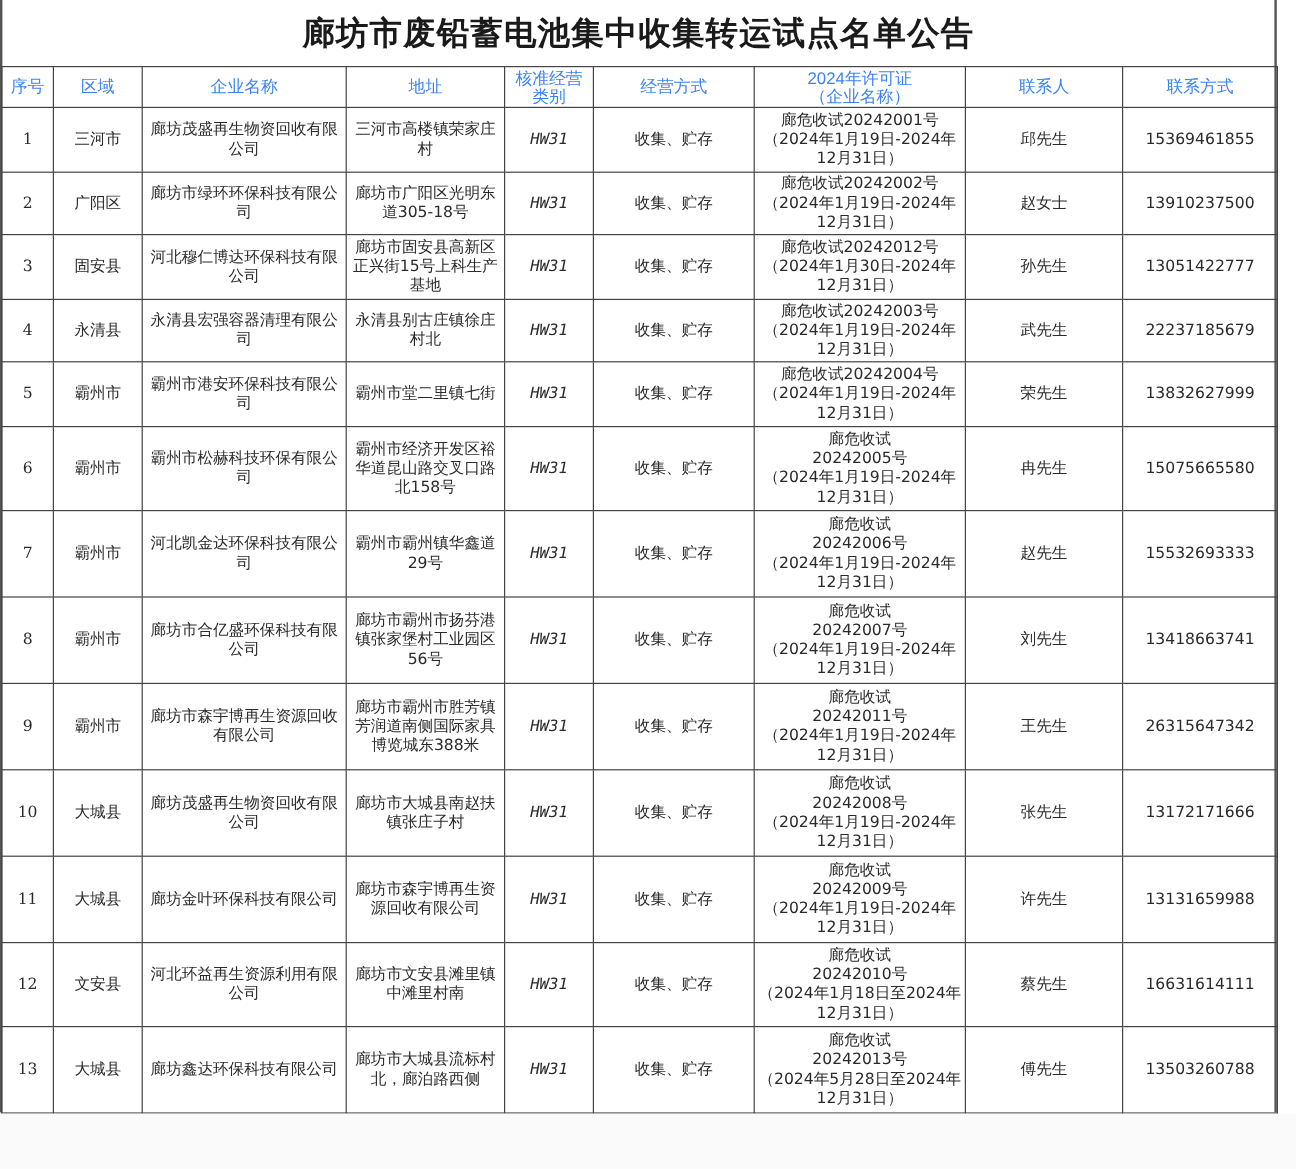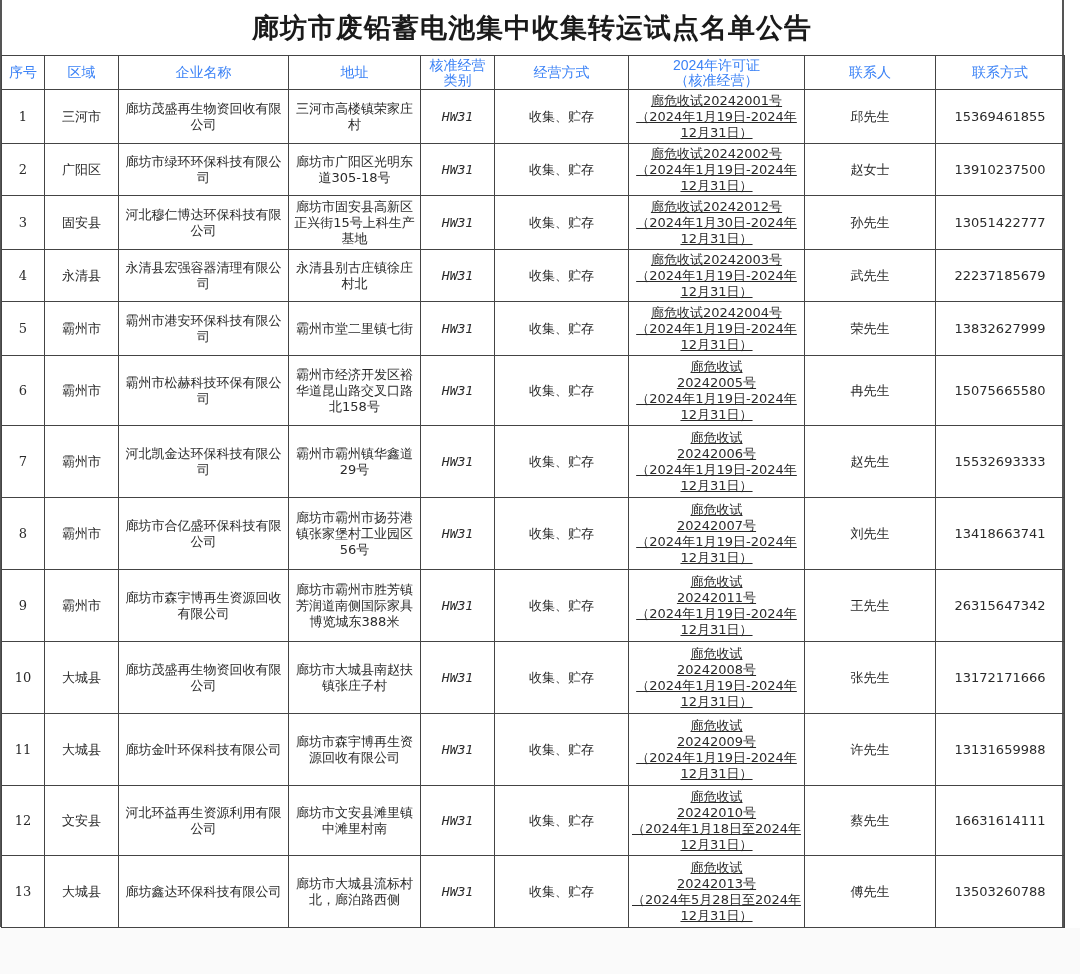--- a/index.html
+++ b/index.html
@@ -28,21 +28,21 @@
     font-size: 13px; line-height: 16px; color: #2a2a2a;
     font-weight: normal;
   }
   table.grid th {
     font-family: Liberation Sans, sans-serif;
     font-size: 14px; line-height: 15px; color: #3b82f6; height: 33px;
   }
   .c-seq { font-family: "DejaVu Serif", serif; }
   .c-cat { font-family: "DejaVu Sans Mono", "Liberation Mono", monospace; font-size: 11px; font-style: italic; }
   .c-phone { font-size: 12px; letter-spacing: 0; }
-  .c-permit { font-size: 12.5px; line-height: 16px; text-decoration: underline; }
+  .c-permit { font-size: 12.5px; line-height: 16px; }
   .lines span { display: block; }
   .bottom-space { position: absolute; left: 0; top: 928px; width: 1080px; height: 46px; background: #fafafa; }
 </style>
 </head>
 <body>
 
 <div class="frame-left"></div>
 <div class="frame-right"></div>
 
 <div class="title">廊坊市废铅蓄电池集中收集转运试点名单公告</div>
@@ -65,21 +65,21 @@
       <th>区域</th>
       <th>企业名称</th>
       <th>地址</th>
       <th class="lines">
         <span>核准经营</span>
         <span>类别</span>
       </th>
       <th>经营方式</th>
       <th class="lines">
         <span>2024年许可证</span>
-        <span>（核准经营）</span>
+        <span>（企业名称）</span>
       </th>
       <th>联系人</th>
       <th>联系方式</th>
     </tr>
   </thead>
   <tbody id="tbody">
       <tr style="height: 54px;">
         <td class="c-seq">1</td>
         <td>三河市</td>
         <td>廊坊茂盛再生物资回收有限公司</td>

